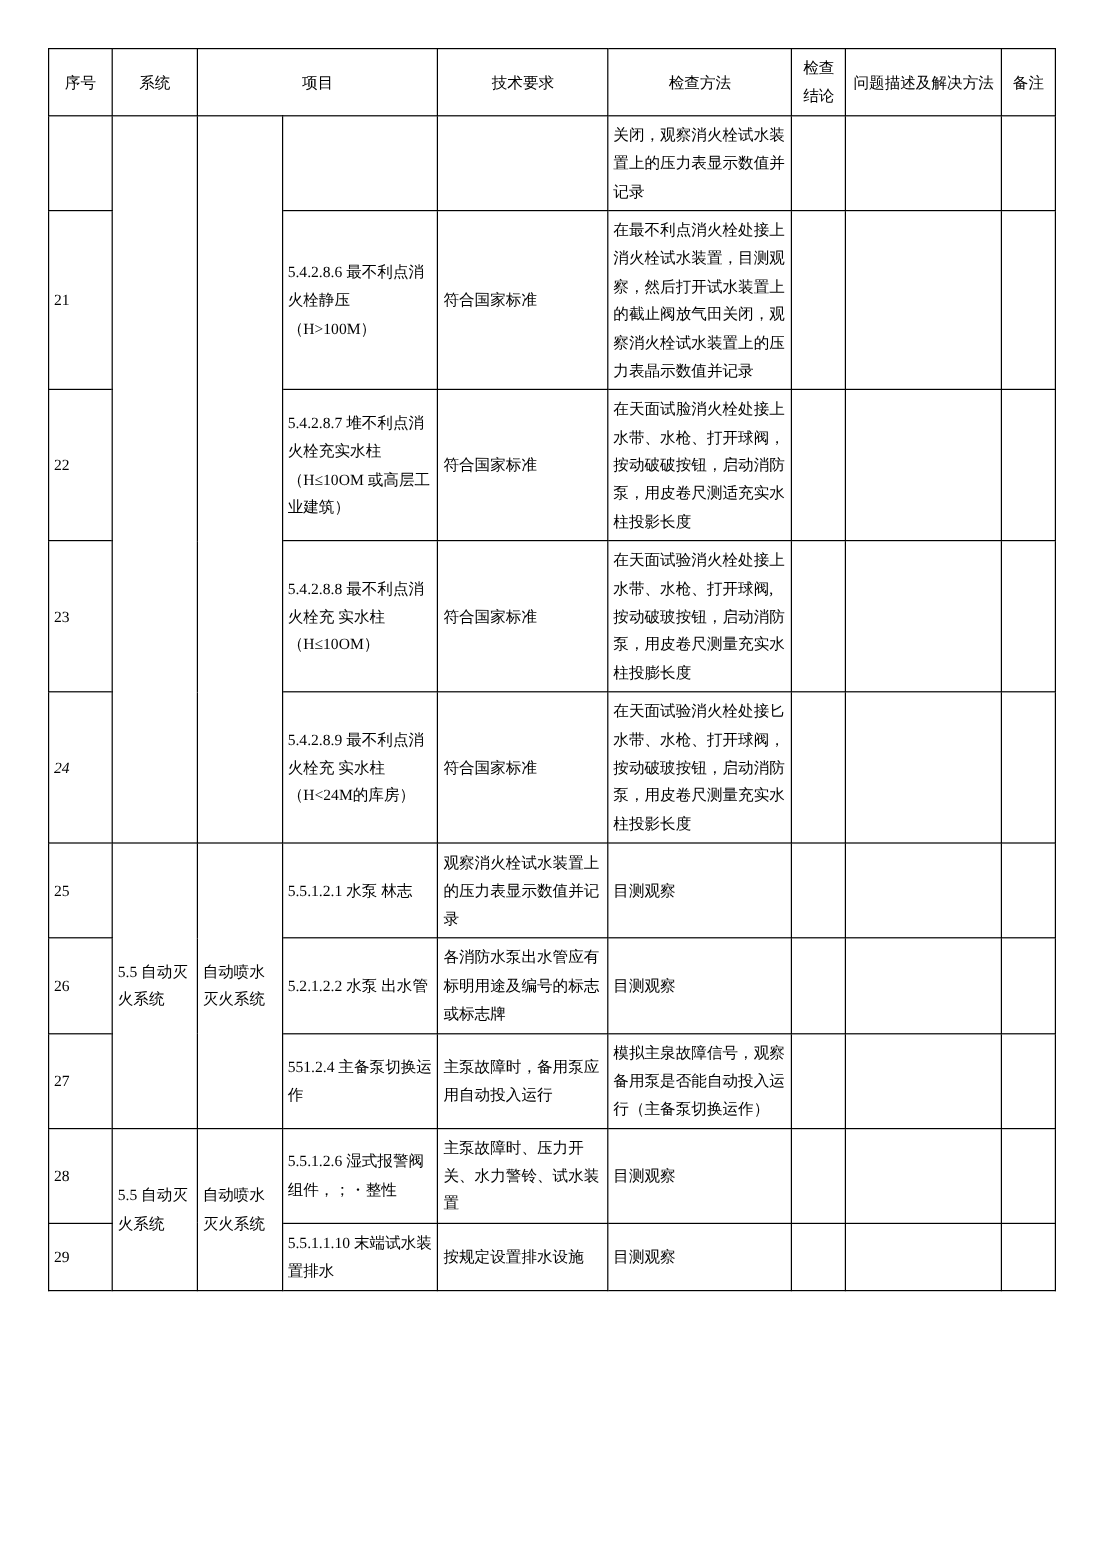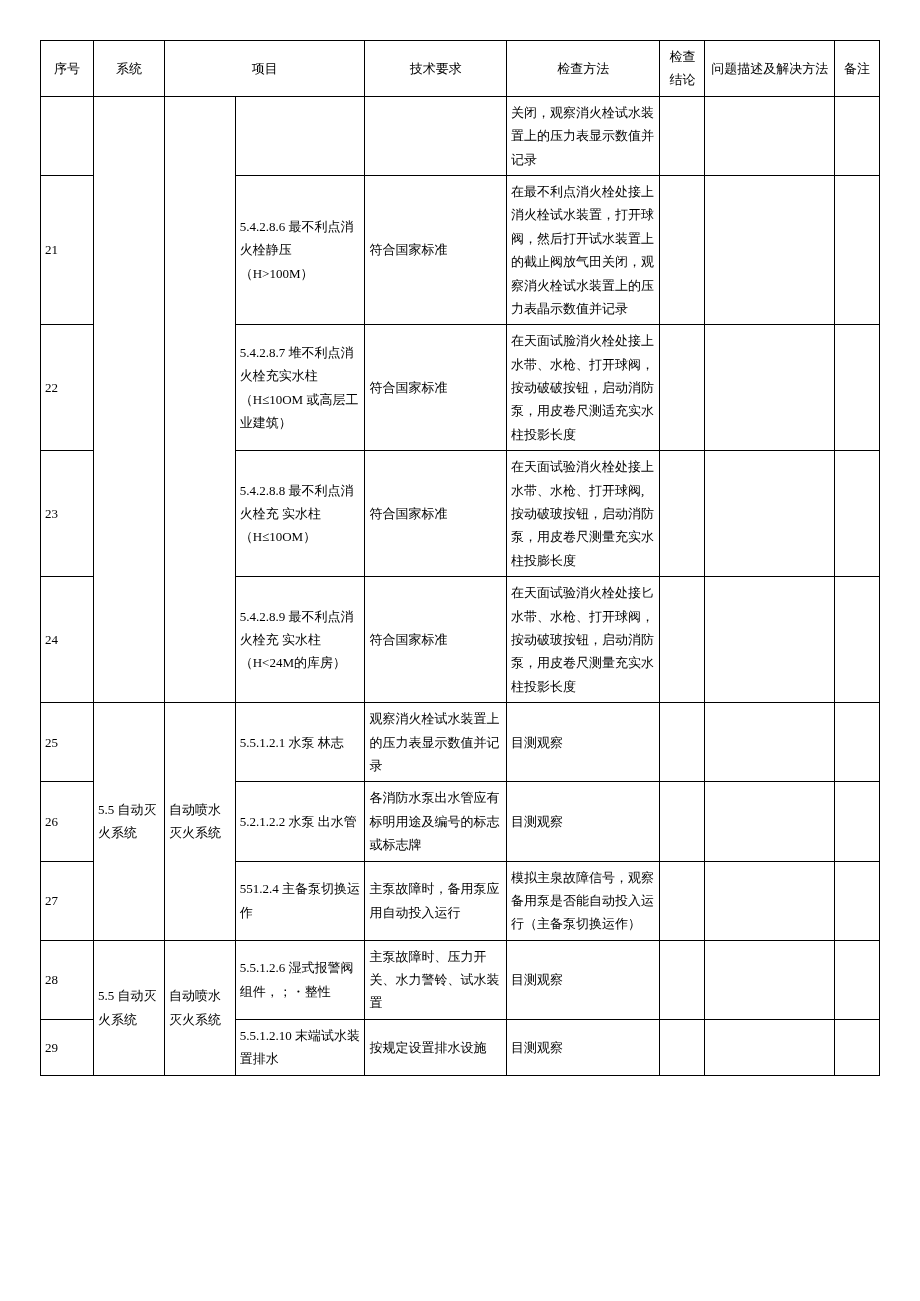--- a/index.html
+++ b/index.html
@@ -32,21 +32,21 @@
   }
   col.c-seq { width: 45px; }
   col.c-sys { width: 60px; }
   col.c-sub { width: 60px; }
   col.c-item { width: 110px; }
   col.c-req { width: 120px; }
   col.c-method { width: 130px; }
   col.c-res { width: 38px; }
   col.c-desc { width: 110px; }
   col.c-note { width: 38px; }
-  .italic { }
+  .italic { font-style: italic; }
 </style>
 </head>
 <body>
 
 <table>
   <colgroup>
     <col class="c-seq">
       <col class="c-sys">
       <col class="c-sub">
       <col class="c-item">
@@ -79,21 +79,21 @@
       <td>关闭，观察消火栓试水装置上的压力表显示数值并记录</td>
       <td></td>
       <td></td>
       <td></td>
     </tr>
 
     <tr>
       <td class="center">21</td>
       <td>5.4.2.8.6 最不利点消火栓静压（H&gt;100M）</td>
       <td>符合国家标准</td>
-      <td>在最不利点消火栓处接上消火栓试水装置，打开球阀，然后打开试水装置上的截止阀放气田关闭，观察消火栓试水装置上的压力表晶示数值并记录</td>
+      <td>在最不利点消火栓处接上消火栓试水装置，目测观察，然后打开试水装置上的截止阀放气田关闭，观察消火栓试水装置上的压力表晶示数值并记录</td>
       <td></td>
       <td></td>
       <td></td>
     </tr>
 
     <tr>
       <td class="center">22</td>
       <td>5.4.2.8.7 堆不利点消火栓充实水柱（H≤10OM 或高层工业建筑）</td>
       <td>符合国家标准</td>
       <td>在天面试脸消火栓处接上水带、水枪、打开球阀，按动破破按钮，启动消防泵，用皮卷尺测适充实水柱投影长度</td>
@@ -165,21 +165,21 @@
       <td>5.5.1.2.6 湿式报警阀组件，；・整性</td>
       <td>主泵故障时、压力开关、水力警铃、试水装置</td>
       <td>目测观察</td>
       <td></td>
       <td></td>
       <td></td>
     </tr>
 
     <tr>
       <td class="center">29</td>
-      <td>5.5.1.2.10 末端试水装置排水</td>
+      <td>5.5.1.1.10 末端试水装置排水</td>
       <td>按规定设置排水设施</td>
       <td>目测观察</td>
       <td></td>
       <td></td>
       <td></td>
     </tr>
   </tbody>
 </table>
 
 </body></html>

